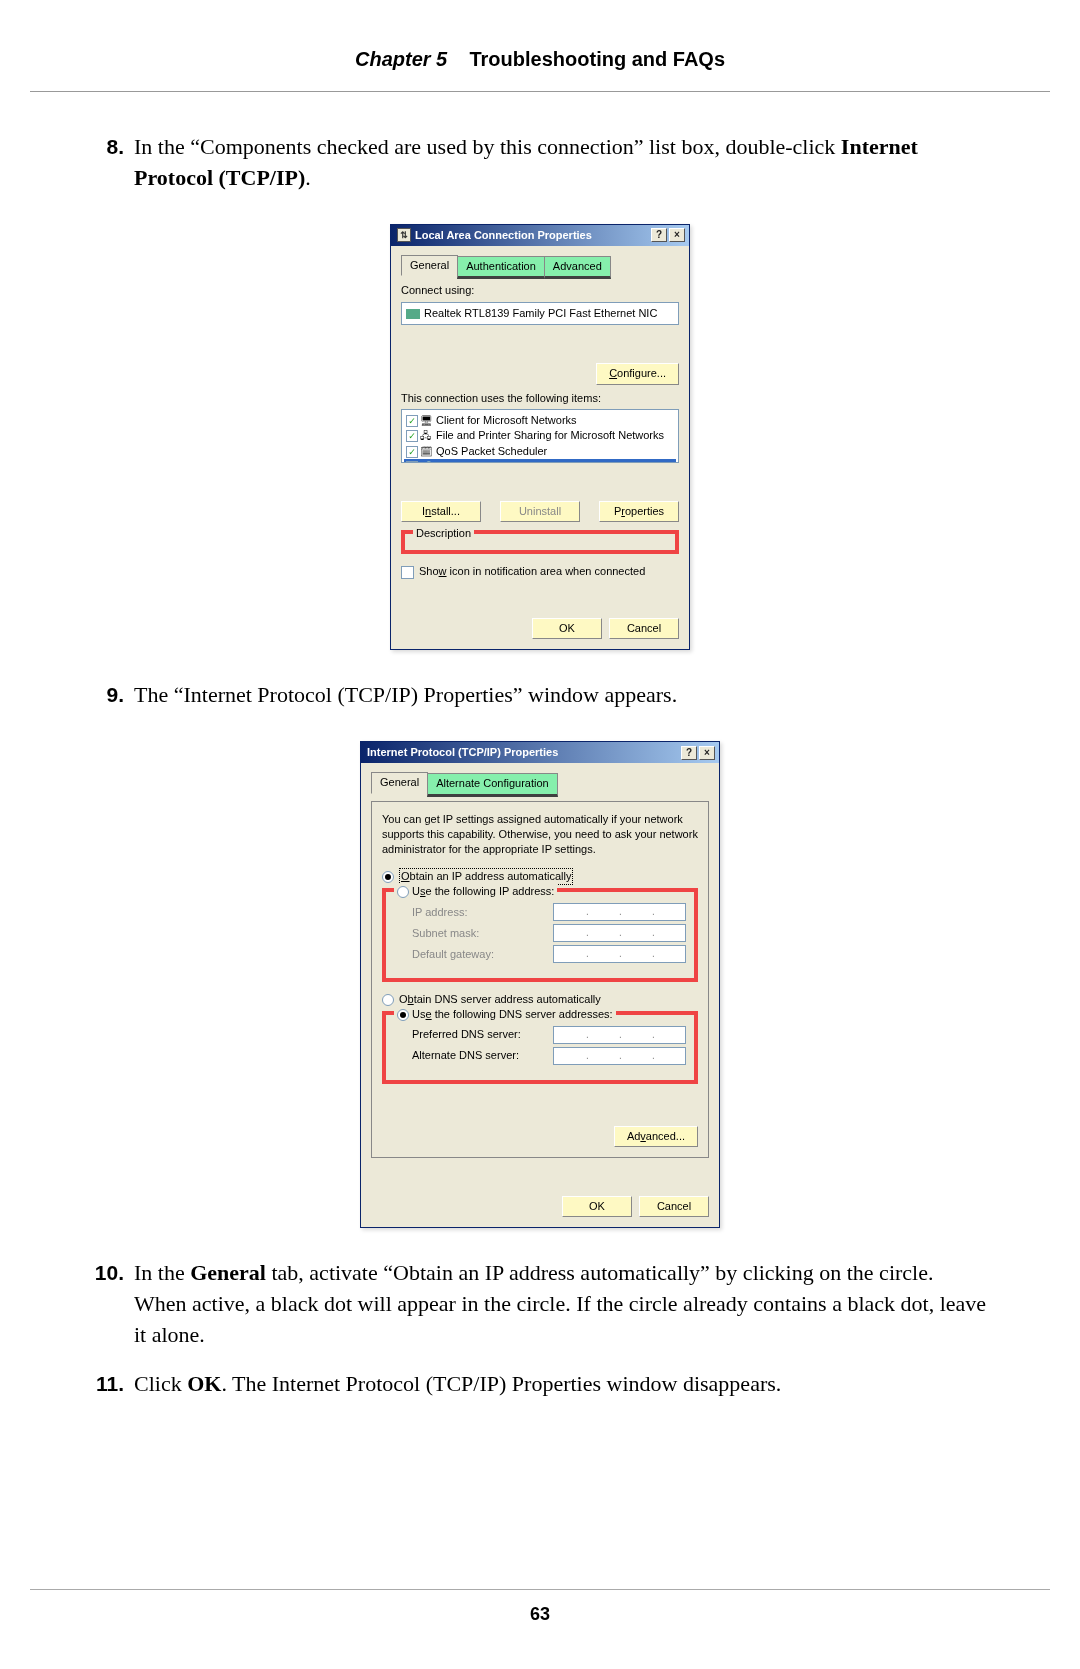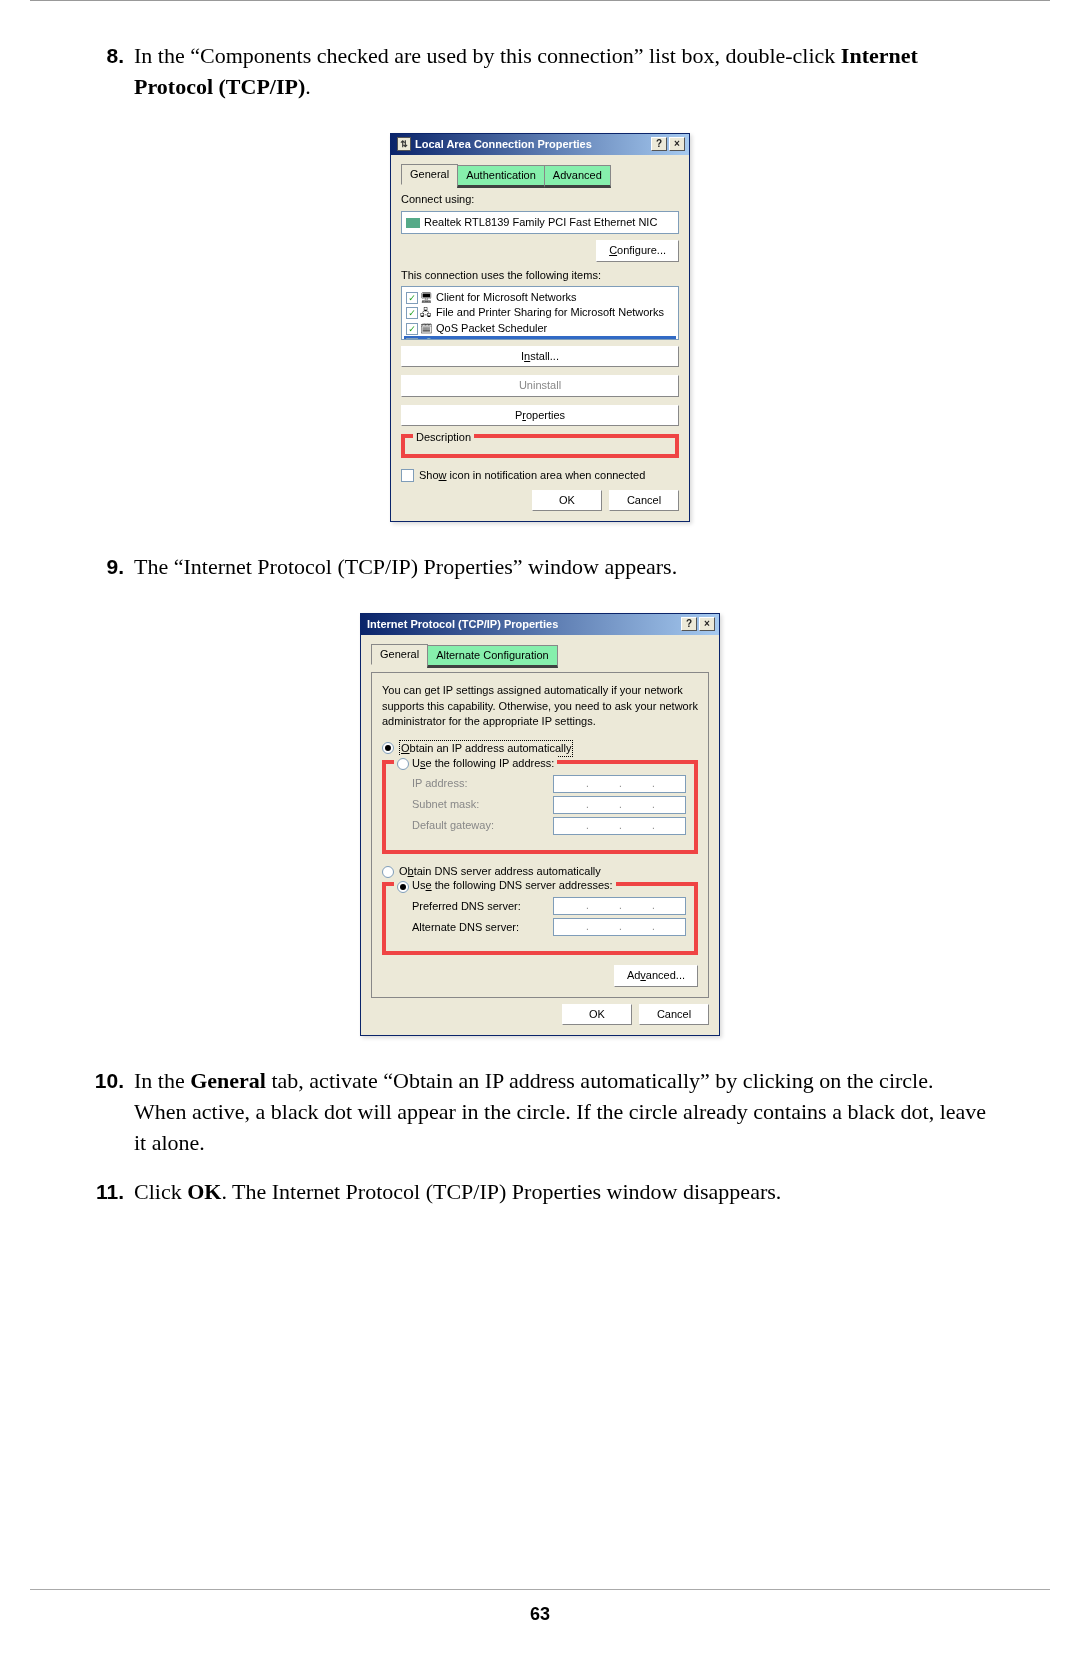--- a/index.html
+++ b/index.html
@@ -125,27 +125,28 @@
   }
   .lbl { display: block; margin-bottom: 3px; }
   .textbox {
     background: #fff;
     border: 1px solid #7f9db9;
     padding: 3px 4px;
     width: 100%;
   }
   .btn {
     display: inline-block;
-    background: #ffffff;
+    background: #fef9c3;
     border: 1px solid #888;
     border-top-color: #fff;
     border-left-color: #fff;
     padding: 2px 12px;
     font-family: Tahoma, Arial, sans-serif;
     font-size: 11px;
+    margin-top: 32px;
   }
   .btn.disabled { color: #888; }
   .right { text-align: right; }
   .listbox {
     background: #fff;
     border: 1px solid #7f9db9;
     padding: 3px 2px;
     height: 54px;
     overflow: hidden;
     margin-bottom: 6px;
@@ -155,21 +156,21 @@
   .listitem .chk {
     display: inline-block; width: 12px; height: 12px;
     border: 1px solid #7f9db9; background:#fff;
     font-size: 9px; line-height: 10px; text-align: center; color:#21a121;
     vertical-align: middle; margin-right: 2px;
   }
   .listitem .licon {
     display: inline-block; width: 14px; height: 12px;
     vertical-align: middle; margin-right: 2px; font-size:10px; line-height:12px;
   }
-  .btnrow { display: flex; gap: 8px; margin-bottom: 8px; flex-direction: column; }
+  .btnrow { display: flex; gap: 19px; margin-bottom: 8px; }
   .btnrow .btn { flex:1; text-align:center; }
   .groupbox {
     border: 4px solid #ef4444;
     padding: 8px;
     position: relative;
     margin-bottom: 10px;
   }
   .groupbox .legend {
     position: absolute; top: -8px; left: 8px;
     background: #ece9d8; padding: 0 3px;
@@ -218,20 +219,25 @@
     bottom:30px;
     left:0; right:0;
   }
   .underline { text-decoration: underline; }
 </style>
 </head>
 <body>
 
 <div class="page">
 
+  <div class="chapter-header">
+    <span class="chapter-num">Chapter 5</span>
+    <span>&nbsp;&nbsp;</span>
+    <span class="chapter-title">Troubleshooting and FAQs</span>
+  </div>
   <hr class="header-rule">
 
   <div class="content">
     <ol class="steps">
 
       <li>
         <span class="num">8.</span>
         <span class="step-body">
           <span>In the “Components checked are used by this connection” list box, double-click </span><strong>Internet Protocol</strong><strong class="smallcaps"> (TCP/IP)</strong><span>.</span>
         </span>

